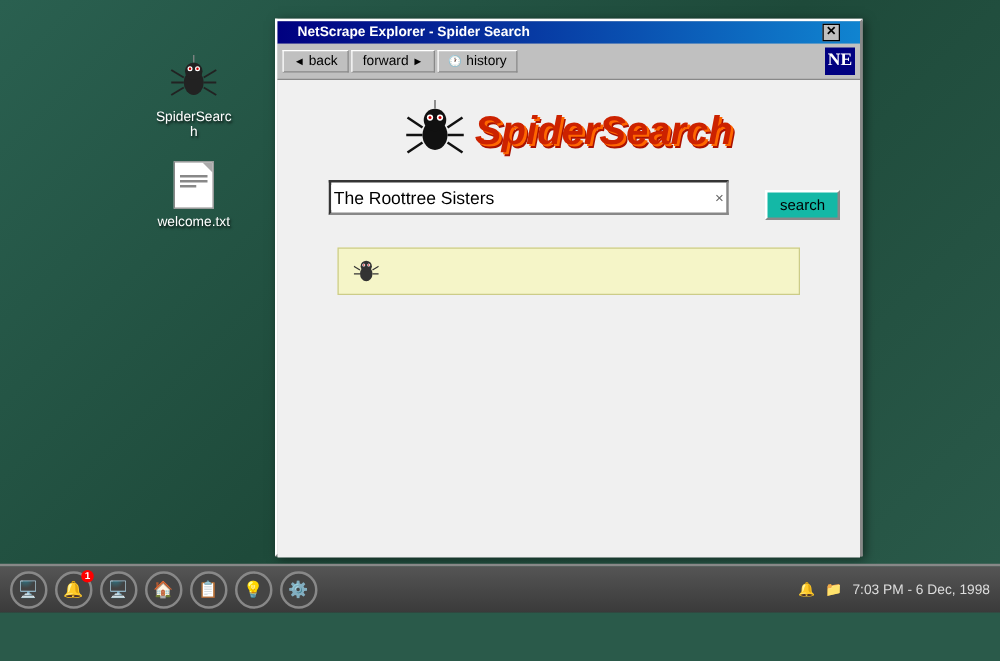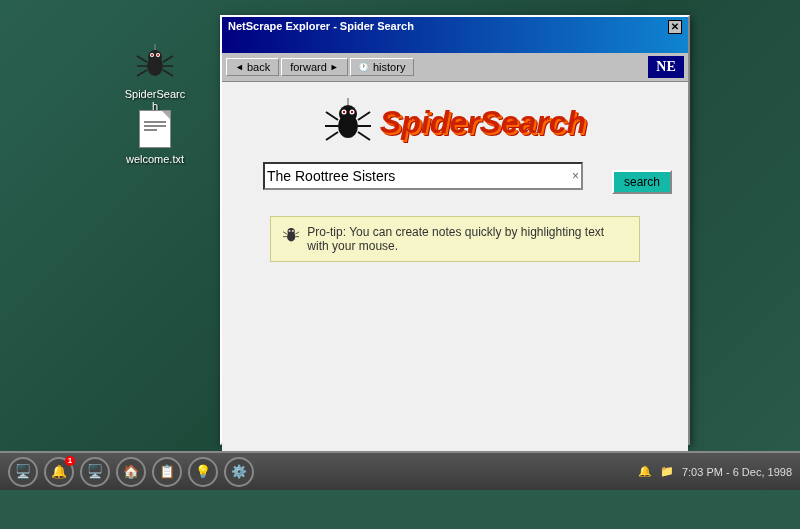--- a/index.html
+++ b/index.html
@@ -85,24 +85,25 @@
       border-left-color: #fff;
       box-shadow: 2px 2px 8px rgba(0,0,0,0.5);
     }
 
     
     .title-bar {
       background: linear-gradient(to right, #000080, #1084d0);
       color: white;
       font-size: 12px;
       font-weight: bold;
-      padding: 3px 6px;
-      display: flex;
+      padding: 3px 16px;
+      display: flex;
+      align-items: center;
       justify-content: space-between;
-      height: 36px;
+      height: 18px;
     }
     .title-bar-title {
       font-size: 11px;
     }
     .title-bar-close {
       width: 14px;
       height: 14px;
       background: #c0c0c0;
       border: 1px solid #000;
       display: flex;
@@ -138,21 +139,21 @@
     }
     .toolbar-arrow {
       font-size: 9px;
     }
     .ne-logo {
       margin-left: auto;
       background: #000080;
       color: white;
       font-weight: bold;
       font-size: 14px;
-      width: 36px;
+      width: 24px;
       height: 22px;
       display: flex;
       align-items: center;
       justify-content: center;
       font-family: 'Times New Roman', serif;
     }
 
     
     .browser-content {
       background: #f0f0f0;
@@ -300,21 +301,21 @@
         <line x1="28" y1="18" x2="38" y2="12" stroke="#222" stroke-width="1.5"></line>
         <line x1="28" y1="22" x2="38" y2="22" stroke="#222" stroke-width="1.5"></line>
         <line x1="28" y1="26" x2="38" y2="32" stroke="#222" stroke-width="1.5"></line>
 
         <line x1="20" y1="6" x2="20" y2="0" stroke="#888" stroke-width="1"></line>
       </svg>
     </div>
     <span class="icon-label">SpiderSearch</span>
   </div>
 
-  <div class="desktop-icon" style="top: 105px; left: 120px;">
+  <div class="desktop-icon" style="top: 124px; left: 120px;">
     <div class="icon-img">
       <div class="file-icon">
         <div class="file-lines">
           <div class="file-line"></div>
           <div class="file-line"></div>
           <div class="file-line" style="width:60%"></div>
         </div>
       </div>
     </div>
     <span class="icon-label">welcome.txt</span>
@@ -379,21 +380,20 @@
           <circle cx="10" cy="6" r="4.5" fill="#333"></circle>
           <circle cx="8" cy="5" r="1.2" fill="white"></circle>
           <circle cx="12" cy="5" r="1.2" fill="white"></circle>
           <circle cx="8" cy="5" r="0.6" fill="#cc0000"></circle>
           <circle cx="12" cy="5" r="0.6" fill="#cc0000"></circle>
           <line x1="5" y1="9" x2="0" y2="6" stroke="#333" stroke-width="1"></line>
           <line x1="5" y1="12" x2="0" y2="12" stroke="#333" stroke-width="1"></line>
           <line x1="15" y1="9" x2="20" y2="6" stroke="#333" stroke-width="1"></line>
           <line x1="15" y1="12" x2="20" y2="12" stroke="#333" stroke-width="1"></line>
         </svg>
-        <span>Pro-tip: You can create notes quickly by highlighting text with your mouse.</span>
       </div>
     </div>
   </div>
 
   <div class="taskbar">
     <div class="taskbar-icons">
       <div class="taskbar-icon" style="background:#444; font-size:13px;">🖥️</div>
       <div class="taskbar-icon" style="background:#444; position:relative; font-size:13px;">
         🔔
         <span style="position:absolute;top:-3px;right:-3px;background:red;color:white;font-size:8px;border-radius:50%;width:10px;height:10px;display:flex;align-items:center;justify-content:center;font-weight:bold;">1</span>

